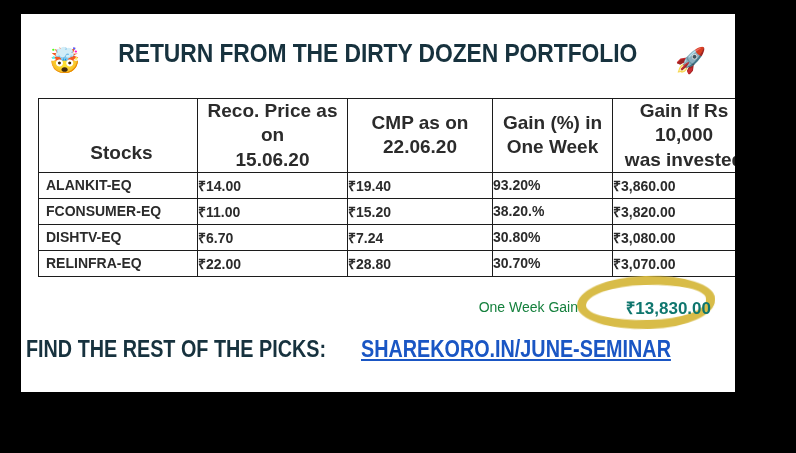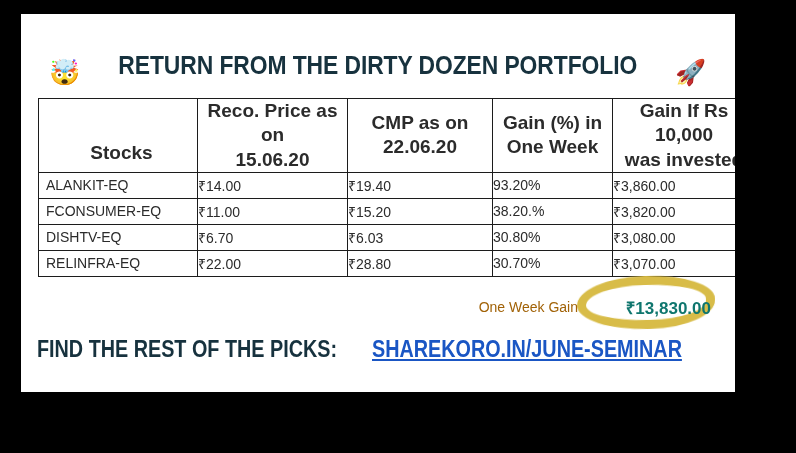--- a/index.html
+++ b/index.html
@@ -30,21 +30,21 @@
     width: 714px;
     height: 378px;
     background: #ffffff;
     overflow: hidden;
   }
 
   
   #title-row {
     position: absolute;
     left: 0;
-    top: 36px;
+    top: 24px;
     width: 714px;
     text-align: center;
     white-space: nowrap;
   }
   .title-emoji {
     font-family: "DejaVu Sans", sans-serif;
     font-size: 25px;
     line-height: 1;
     vertical-align: -4px;
   }
@@ -69,21 +69,21 @@
     width: 673px;
     border-collapse: collapse;
     table-layout: fixed;
     font-size: 13.5px;
     color: #2b2b2b;
   }
   #gain-table th,
   #gain-table td {
     border: 1.6px solid #1c1c1c;
     padding: 0;
-    font-weight: 400;
+    font-weight: 700;
   }
   #gain-table thead th {
     height: 65px;
     font-weight: 700;
     font-size: 19px;
     text-align: center;
     line-height: 1.28;
     vertical-align: middle;
     padding: 0 4px;
   }
@@ -116,21 +116,21 @@
     left: 0;
     top: 282px;
     width: 714px;
     height: 26px;
   }
   #total-label {
     position: absolute;
     right: 157px;
     top: 3px;
     font-size: 14px;
-    color: #a16207;
+    color: #15803d;
     white-space: nowrap;
   }
   #total-value {
     position: absolute;
     right: 24px;
     top: 0px;
     font-size: 17px;
     font-weight: 700;
     color: #0f766e;
     white-space: nowrap;
@@ -147,21 +147,21 @@
     transform: rotate(-1.6deg);
     box-sizing: border-box;
     opacity: 0.95;
     filter: blur(0.4px);
     pointer-events: none;
   }
 
   
   #footer-row {
     position: absolute;
-    left: 16px;
+    left: 5px;
     top: 322px;
     width: 674px;
     text-align: center;
     white-space: nowrap;
   }
   .footer-seg {
     display: inline-block;
     font-family: "Liberation Sans Narrow", "Liberation Sans", sans-serif;
     font-weight: 700;
     font-size: 23px;
@@ -222,21 +222,21 @@
         <tr>
           <td class="cell-stock">FCONSUMER-EQ</td>
           <td>₹11.00</td>
           <td>₹15.20</td>
           <td>38.20.%</td>
           <td>₹3,820.00</td>
         </tr>
         <tr>
           <td class="cell-stock">DISHTV-EQ</td>
           <td>₹6.70</td>
-          <td>₹6.03</td>
+          <td>₹7.24</td>
           <td>30.80%</td>
           <td>₹3,080.00</td>
         </tr>
         <tr>
           <td class="cell-stock">RELINFRA-EQ</td>
           <td>₹22.00</td>
           <td>₹28.80</td>
           <td>30.70%</td>
           <td>₹3,070.00</td>
         </tr>

